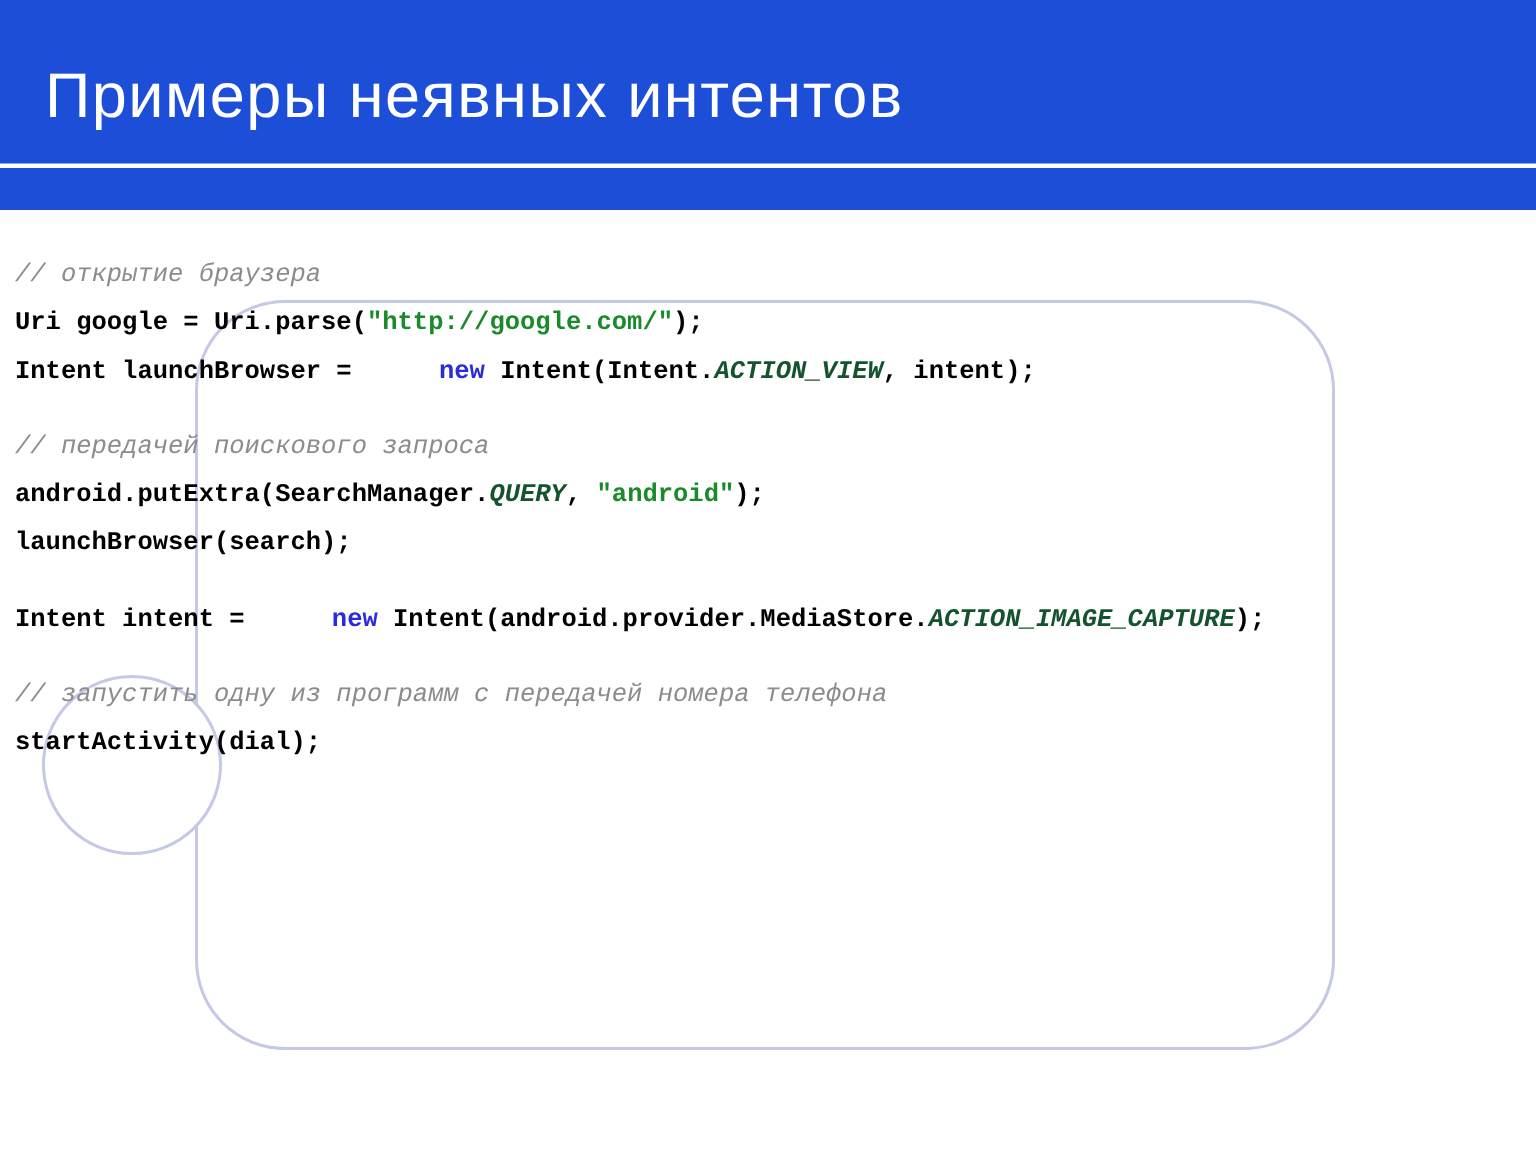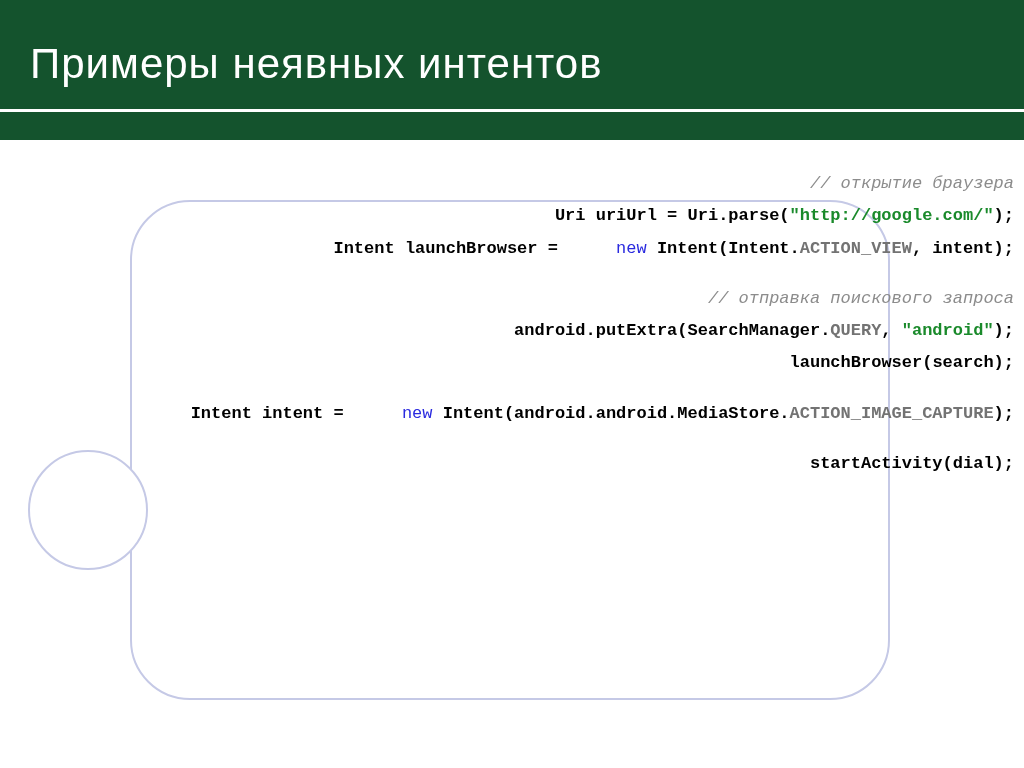--- a/index.html
+++ b/index.html
@@ -5,21 +5,21 @@
   * { margin: 0; padding: 0; box-sizing: border-box; }
   body {
     width: 1024px;
     height: 768px;
     background: #ffffff;
     font-family: Arial, sans-serif;
     overflow: hidden;
     position: relative;
   }
   .header {
-    background: #14532d;
+    background: #1d4ed8;
     height: 140px;
     padding: 40px 30px 0 30px;
     position: relative;
   }
   .title {
     color: #ffffff;
     font-size: 42px;
     font-weight: normal;
     letter-spacing: 1px;
   }
@@ -36,25 +36,24 @@
     font-family: "Courier New", Courier, monospace;
     font-size: 17px;
     line-height: 1.9;
     color: #000000;
     position: relative;
     z-index: 2;
   }
   .code-line {
     white-space: pre;
     font-weight: bold;
-    text-align: right;
   }
   .comment { color: #8c8c8c; font-style: italic; font-weight: normal; }
-  .kw { color: #2a2adf; font-weight: normal; padding-left: 48px; }
-  .static { color: #737373; font-weight: bold; }
+  .kw { color: #2a2adf; font-weight: bold; padding-left: 48px; }
+  .static { color: #14532d; font-weight: bold; font-style: italic; }
   .str { color: #1a8a2b; font-weight: bold; }
   .gap { height: 18px; }
   .bg-frame {
     position: absolute;
     top: 200px;
     left: 130px;
     width: 760px;
     height: 500px;
     border: 2px solid #c5c9e6;
     border-radius: 60px;
@@ -78,29 +77,30 @@
 <div class="header">
   <div class="title">Примеры неявных интентов</div>
   <div class="underline"></div>
 </div>
 
 <div class="bg-frame"></div>
 <div class="circle"></div>
 
 <div class="content">
   <div class="code-line comment">// открытие браузера</div>
-  <div class="code-line"><span>Uri uriUrl = Uri.parse(</span><span class="str">"http://google.com/"</span><span>);</span></div>
+  <div class="code-line"><span>Uri google = Uri.parse(</span><span class="str">"http://google.com/"</span><span>);</span></div>
   <div class="code-line"><span>Intent launchBrowser = </span><span class="kw">new</span><span> Intent(Intent.</span><span class="static">ACTION_VIEW</span><span>, intent);</span></div>
 
   <div class="gap"></div>
 
-  <div class="code-line comment">// отправка поискового запроса</div>
+  <div class="code-line comment">// передачей поискового запроса</div>
   <div class="code-line"><span>android.putExtra(SearchManager.</span><span class="static">QUERY</span><span>, </span><span class="str">"android"</span><span>);</span></div>
   <div class="code-line">launchBrowser(search);</div>
 
   <div class="gap"></div>
 
-  <div class="code-line"><span>Intent intent = </span><span class="kw">new</span><span> Intent(android.android.MediaStore.</span><span class="static">ACTION_IMAGE_CAPTURE</span><span>);</span></div>
+  <div class="code-line"><span>Intent intent = </span><span class="kw">new</span><span> Intent(android.provider.MediaStore.</span><span class="static">ACTION_IMAGE_CAPTURE</span><span>);</span></div>
 
   <div class="gap"></div>
 
+  <div class="code-line comment">// запустить одну из программ с передачей номера телефона</div>
   <div class="code-line">startActivity(dial);</div>
 </div>
 
 </body></html>

